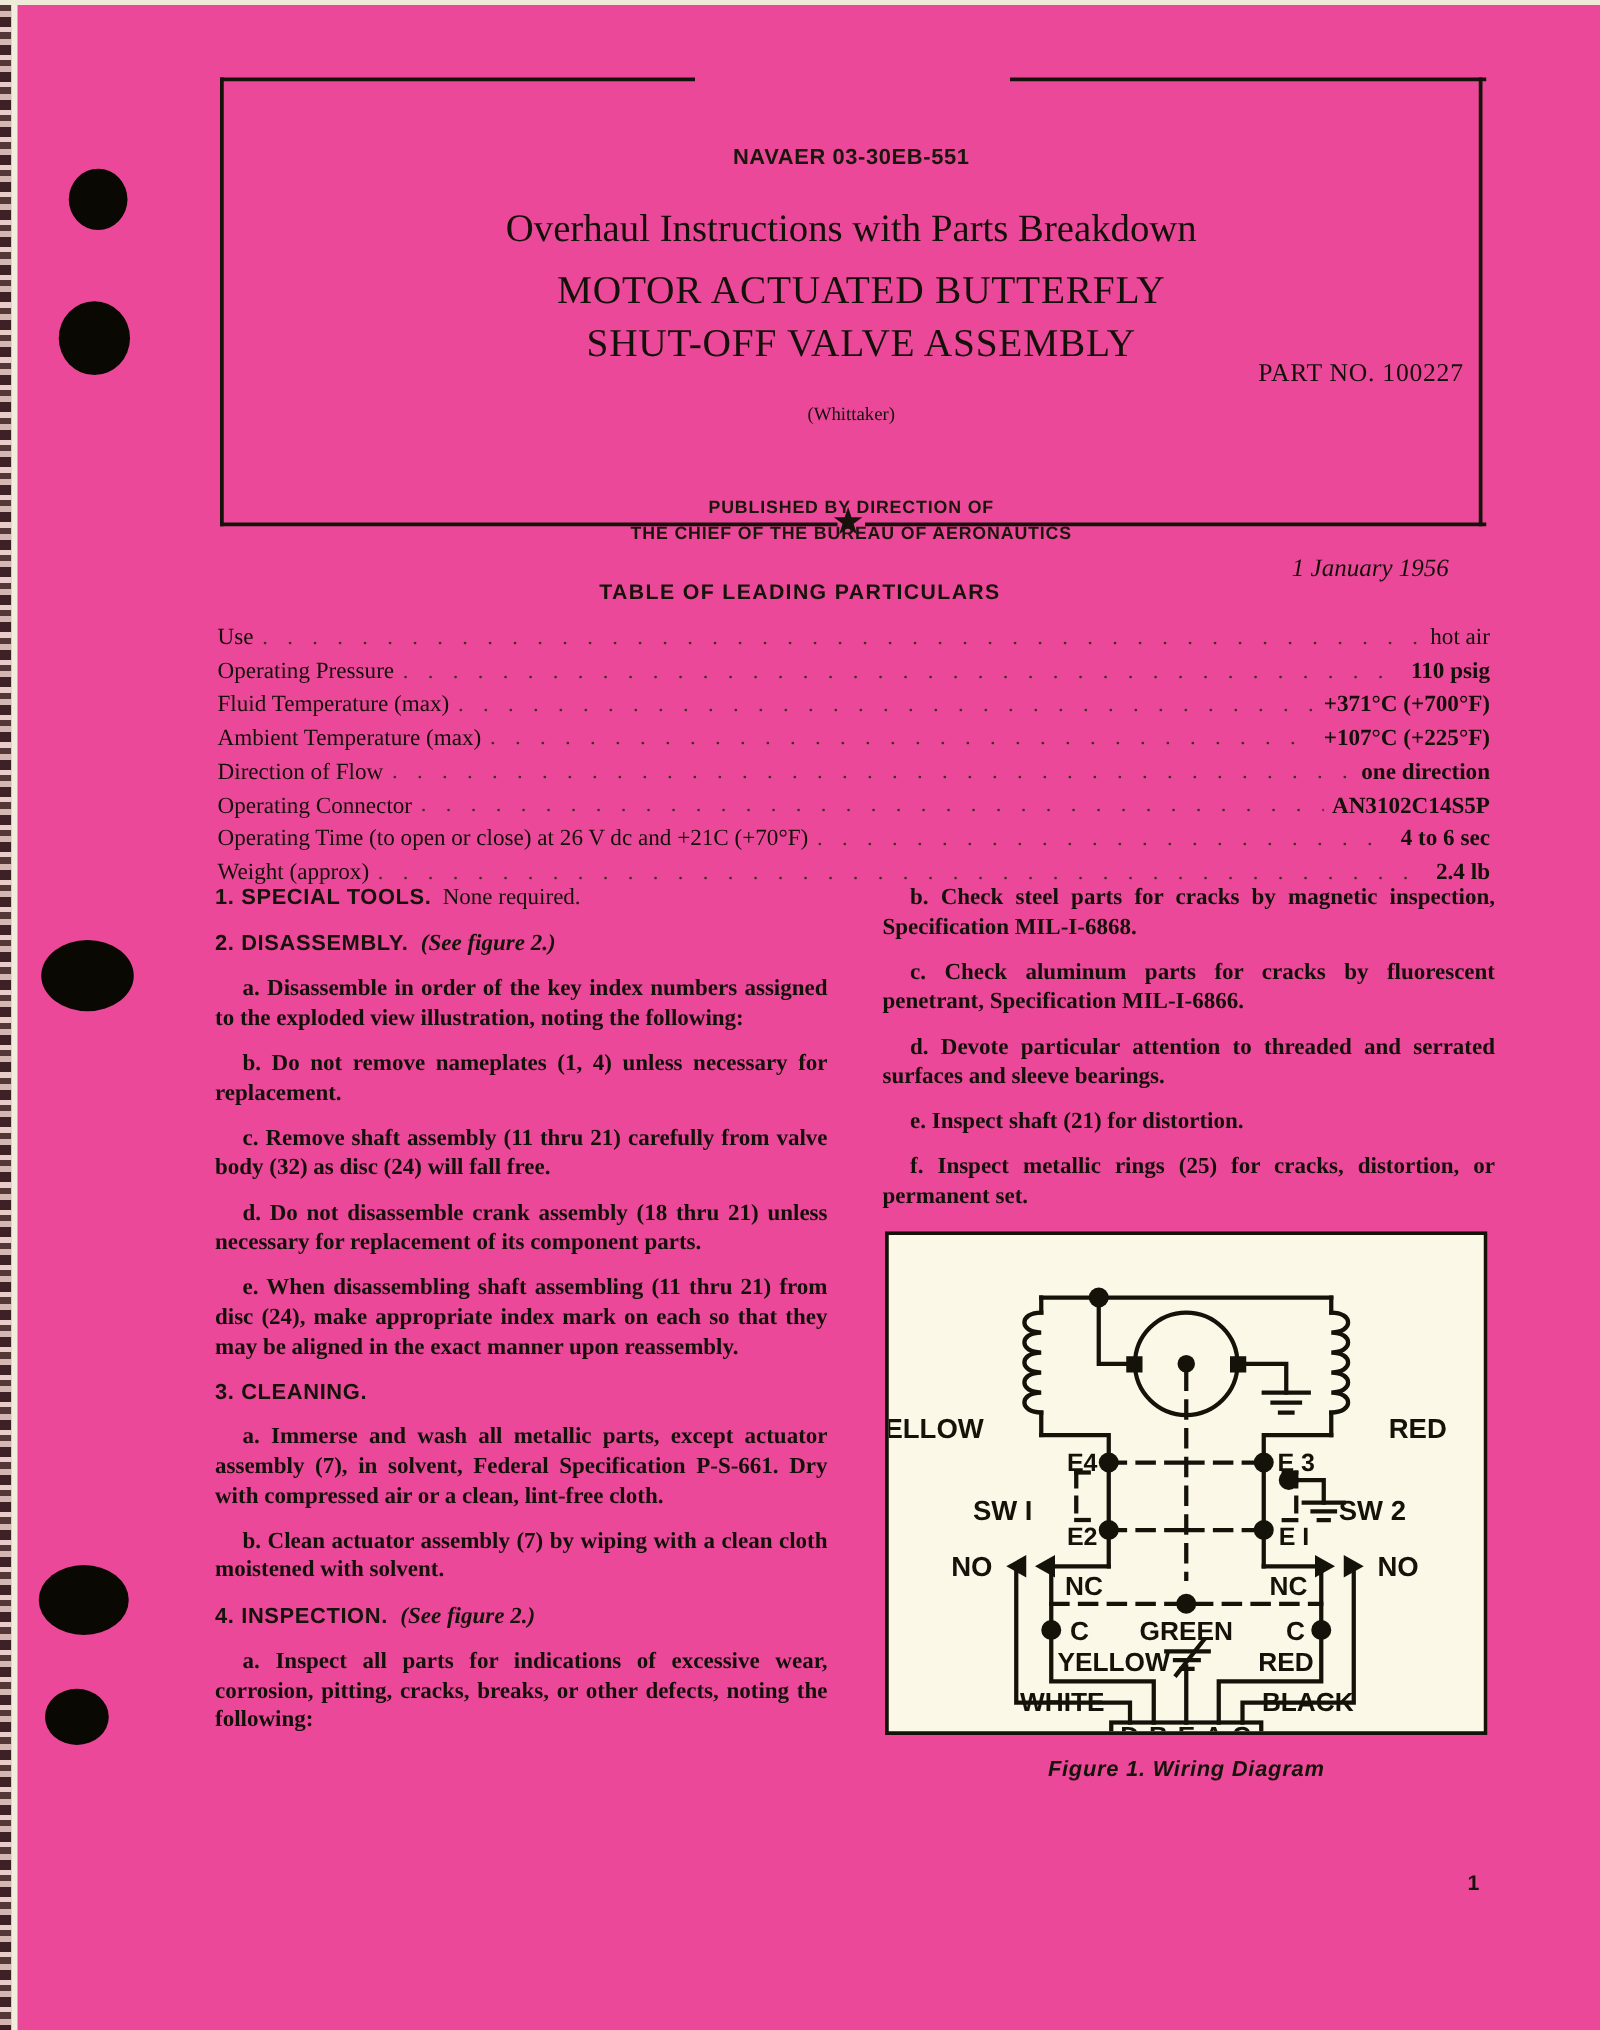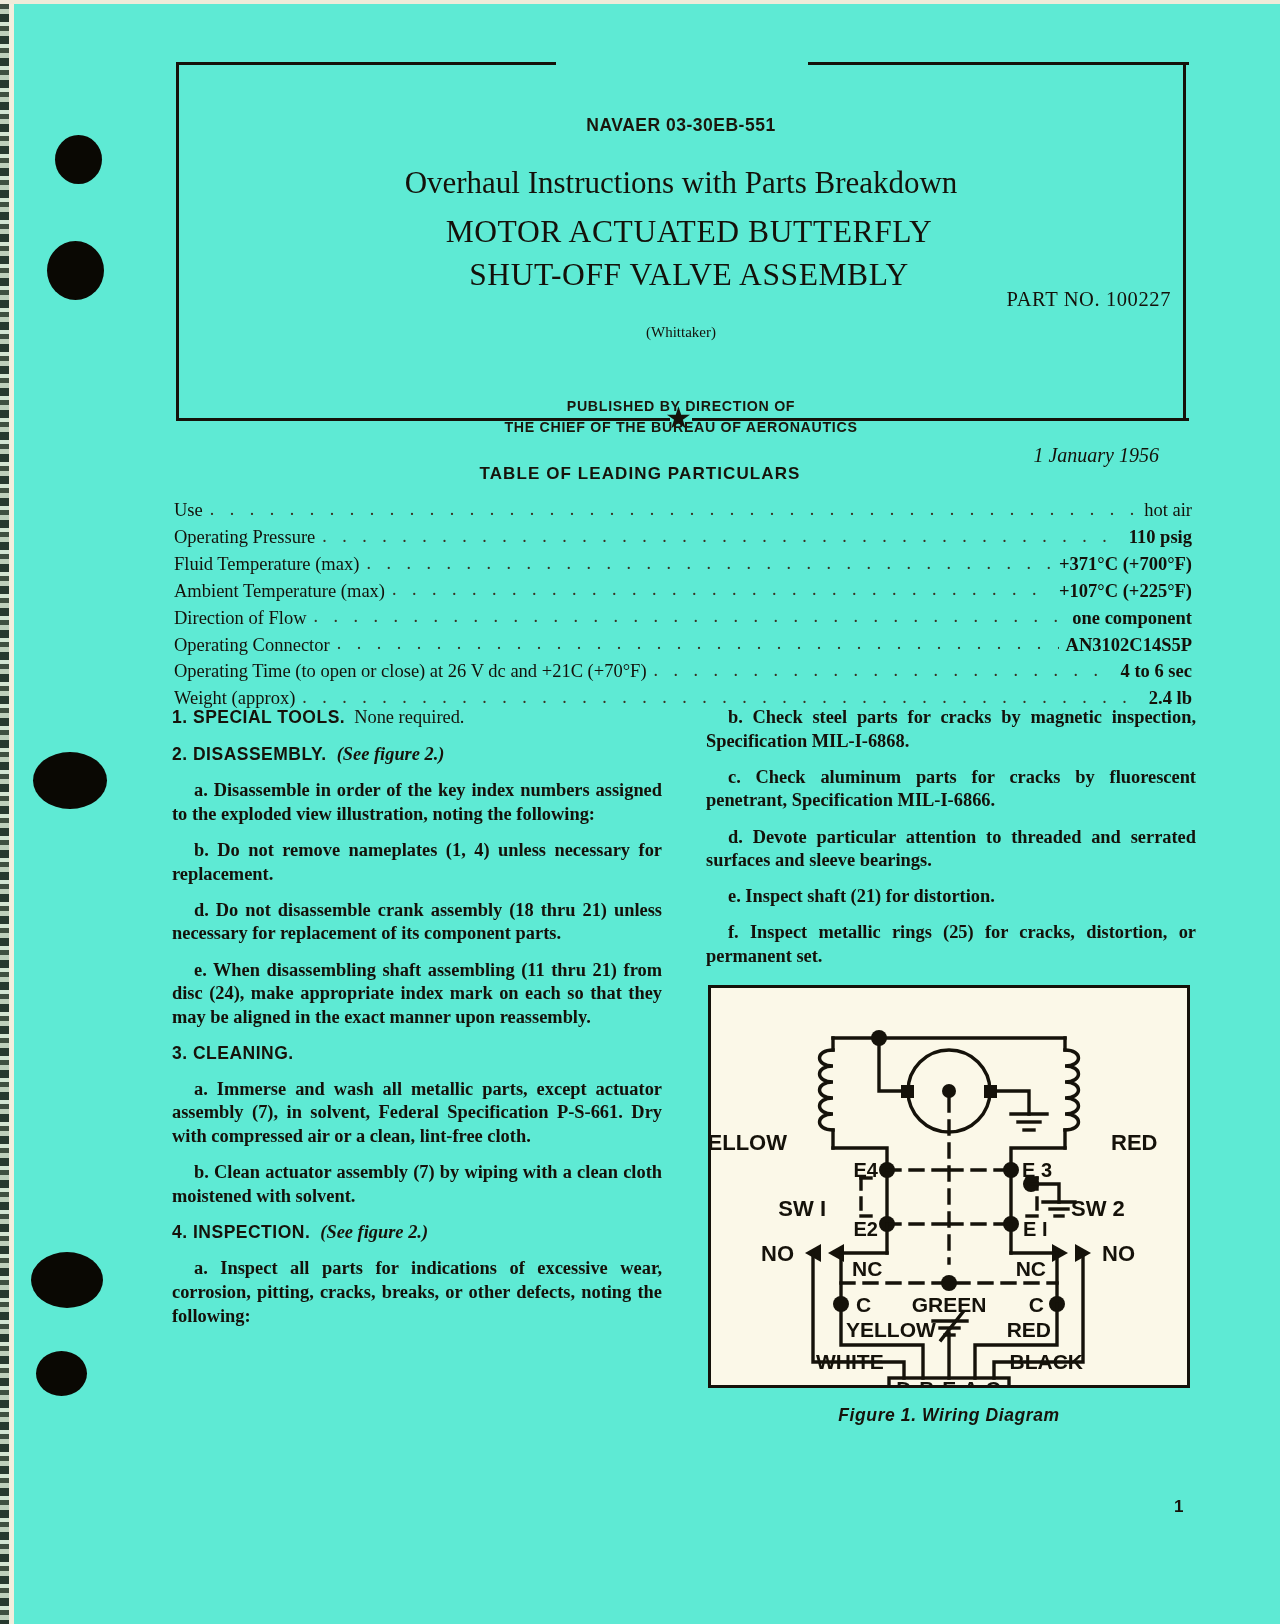--- a/index.html
+++ b/index.html
@@ -7,21 +7,21 @@
     padding: 0;
     background: #ffffff;
   }
   body {
     font-family: "Liberation Serif", serif;
   }
   #page {
     position: relative;
     width: 1280px;
     height: 1624px;
-    background: #5eead4;
+    background: #ec4899;
     overflow: hidden;
   }
   
   .scan-edge-left {
     position: absolute;
     left: 0; top: 0;
     width: 9px; height: 1624px;
     background: repeating-linear-gradient(
       to bottom,
       #e8e4d2 0px, #e8e4d2 4px,
@@ -343,21 +343,21 @@
       <span class="pval">+371°C (+700°F)</span>
     </div>
     <div class="prow">
       <span>Ambient Temperature (max)</span>
       <span class="pleader">. . . . . . . . . . . . . . . . . . . . . . . . . . . . . . . . . . . . . . . . . . . . . . . . . . . . . . . . . . . . . . . . . . . . . . . . . . . . . . . . . . . . . . . . . .</span>
       <span class="pval">+107°C (+225°F)</span>
     </div>
     <div class="prow">
       <span>Direction of Flow</span>
       <span class="pleader">. . . . . . . . . . . . . . . . . . . . . . . . . . . . . . . . . . . . . . . . . . . . . . . . . . . . . . . . . . . . . . . . . . . . . . . . . . . . . . . . . . . . . . . . . .</span>
-      <span class="pval">one component</span>
+      <span class="pval">one direction</span>
     </div>
     <div class="prow">
       <span>Operating Connector</span>
       <span class="pleader">. . . . . . . . . . . . . . . . . . . . . . . . . . . . . . . . . . . . . . . . . . . . . . . . . . . . . . . . . . . . . . . . . . . . . . . . . . . . . . . . . . . . . . . . . .</span>
       <span class="pval">AN3102C14S5P</span>
     </div>
     <div class="prow">
       <span>Operating Time (to open or close) at 26 V dc and +21C (+70°F)</span>
       <span class="pleader">. . . . . . . . . . . . . . . . . . . . . . . . . . . . . . . . . . . . . . . . . . . . . . . . . . . . . . . . . . . . . . . . . . . . . . . . . . . . . . . . . . . . . . . . . .</span>
       <span class="pval">4 to 6 sec</span>
@@ -371,20 +371,21 @@
 
   <div class="col col-left">
     <div class="sec-head">
       <span>1. SPECIAL TOOLS.</span><span class="normal">None required.</span>
     </div>
     <div class="sec-head">
       <span>2. DISASSEMBLY.</span><span class="ital">(See figure 2.)</span>
     </div>
     <p class="para">a. Disassemble in order of the key index numbers assigned to the exploded view illustration, noting the following:</p>
     <p class="para">b. Do not remove nameplates (1, 4) unless necessary for replacement.</p>
+    <p class="para">c. Remove shaft assembly (11 thru 21) carefully from valve body (32) as disc (24) will fall free.</p>
     <p class="para">d. Do not disassemble crank assembly (18 thru 21) unless necessary for replacement of its component parts.</p>
     <p class="para">e. When disassembling shaft assembling (11 thru 21) from disc (24), make appropriate index mark on each so that they may be aligned in the exact manner upon reassembly.</p>
     <div class="sec-head">
       <span>3. CLEANING.</span>
     </div>
     <p class="para">a. Immerse and wash all metallic parts, except actuator assembly (7), in solvent, Federal Specification P-S-661. Dry with compressed air or a clean, lint-free cloth.</p>
     <p class="para">b. Clean actuator assembly (7) by wiping with a clean cloth moistened with solvent.</p>
     <div class="sec-head">
       <span>4. INSPECTION.</span><span class="ital">(See figure 2.)</span>
     </div>

